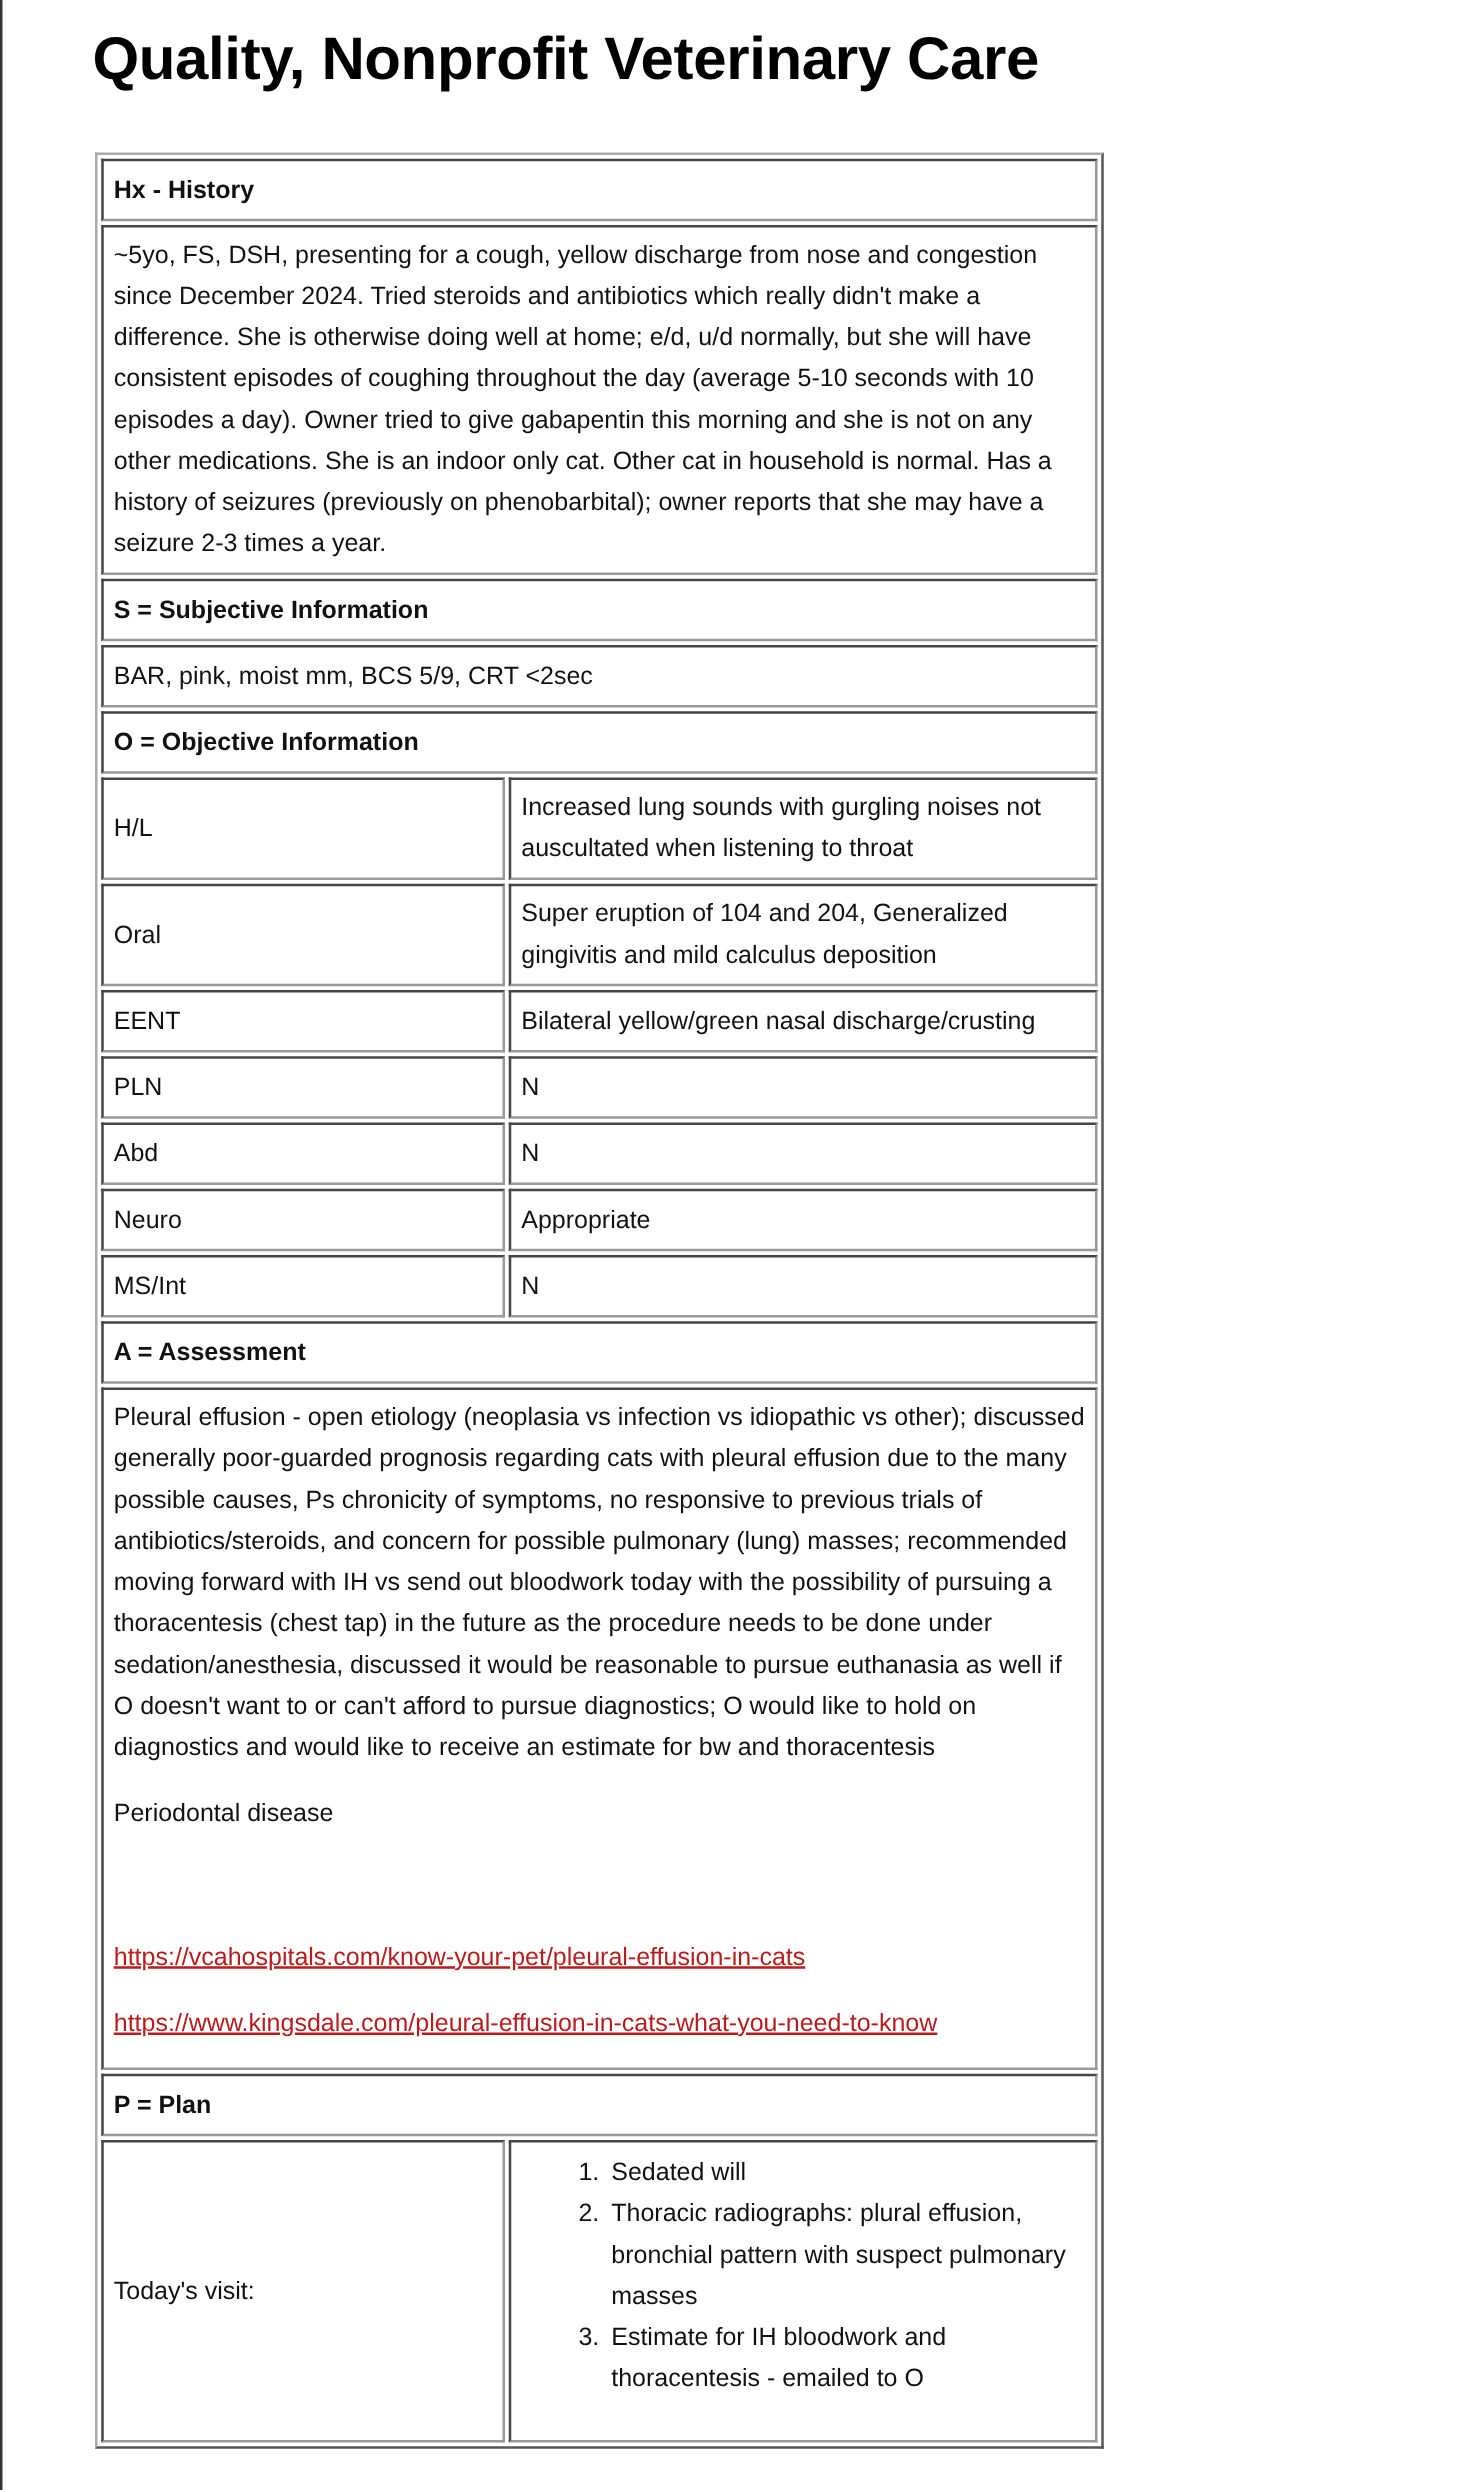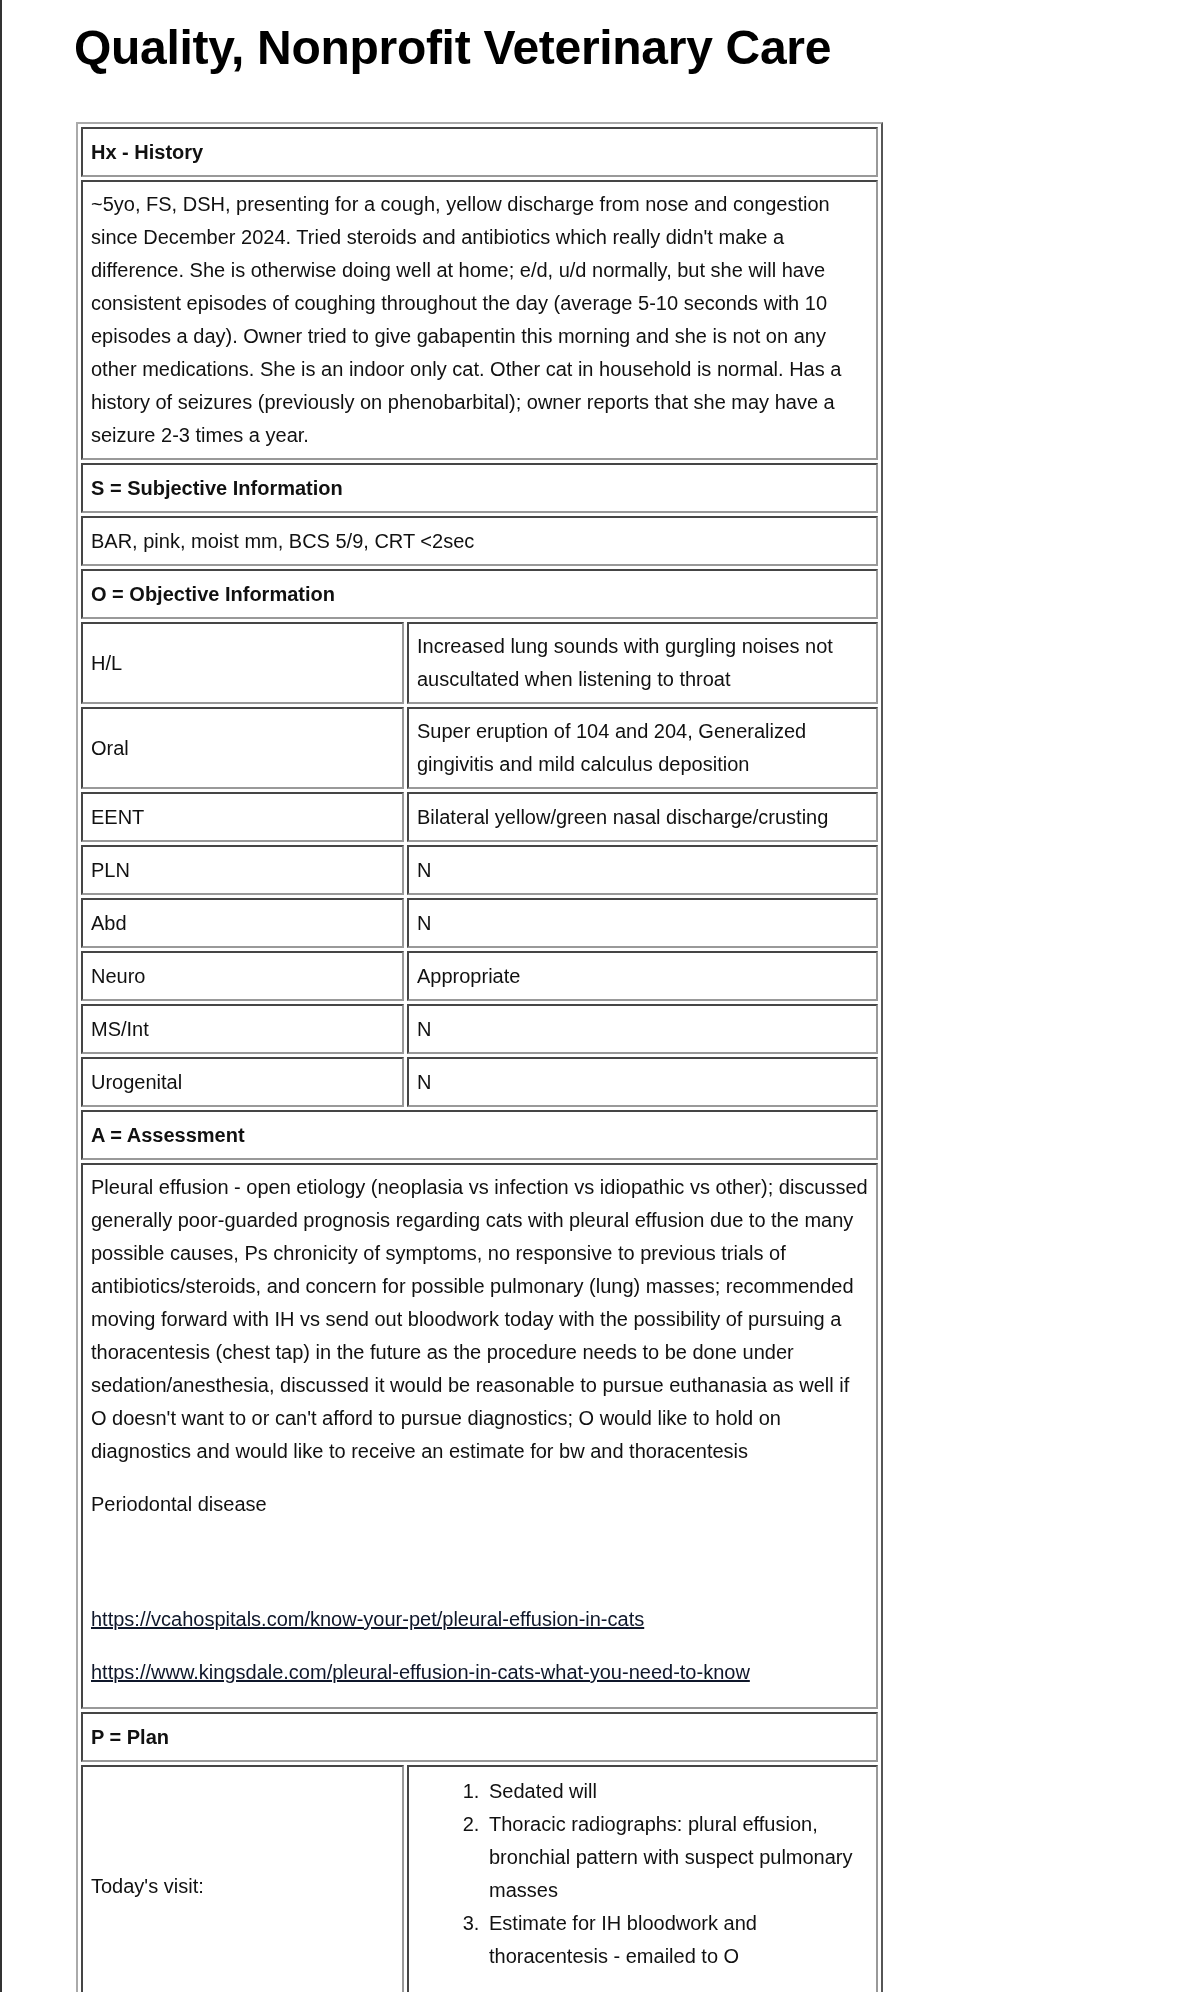--- a/index.html
+++ b/index.html
@@ -21,21 +21,21 @@
   table.soap td {
     border: 2px solid #999; border-style: inset;
     padding: 6px 8px; vertical-align: middle; text-align: left;
   }
   td.hdr { font-weight: bold; height: 34px; }
   td.label { width: 303px; }
   td.plain { height: 34px; }
   .a-block p { margin: 0 0 20px 0; }
   .a-block p.last { margin-bottom: 12px; }
   .a-block .spacer { height: 62px; }
-  a.link { color: #0f172a; text-decoration: underline; }
+  a.link { color: #b91c1c; text-decoration: underline; }
   ol.plan-list { margin: 2px 0 26px 0; padding-left: 68px; }
   ol.plan-list li { padding-left: 4px; }
   td.followup-label { vertical-align: bottom; padding-bottom: 4px; }
   td.followup-value { vertical-align: top; padding-top: 6px; padding-bottom: 58px; }
 </style>
 </head>
 <body>
 
 <h1 class="title">Quality, Nonprofit Veterinary Care</h1>
 
@@ -79,24 +79,20 @@
       <td class="plain">N</td>
     </tr>
     <tr>
       <td class="label plain">Neuro</td>
       <td class="plain">Appropriate</td>
     </tr>
     <tr>
       <td class="label plain">MS/Int</td>
       <td class="plain">N</td>
     </tr>
-    <tr>
-      <td class="label plain">Urogenital</td>
-      <td class="plain">N</td>
-    </tr>
 
     <tr>
       <td colspan="2" class="hdr">A = Assessment</td>
     </tr>
     <tr>
       <td colspan="2" class="a-block">
         <p>Pleural effusion - open etiology (neoplasia vs infection vs idiopathic vs other); discussed generally poor-guarded prognosis regarding cats with pleural effusion due to the many possible causes, Ps chronicity of symptoms, no responsive to previous trials of antibiotics/steroids, and concern for possible pulmonary (lung) masses; recommended moving forward with IH vs send out bloodwork today with the possibility of pursuing a thoracentesis (chest tap) in the future as the procedure needs to be done under sedation/anesthesia, discussed it would be reasonable to pursue euthanasia as well if O doesn't want to or can't afford to pursue diagnostics; O would like to hold on diagnostics and would like to receive an estimate for bw and thoracentesis</p>
         <p>Periodontal disease</p>
         <div class="spacer"></div>
         <p><a class="link" href="#">https://vcahospitals.com/know-your-pet/pleural-effusion-in-cats</a></p>

